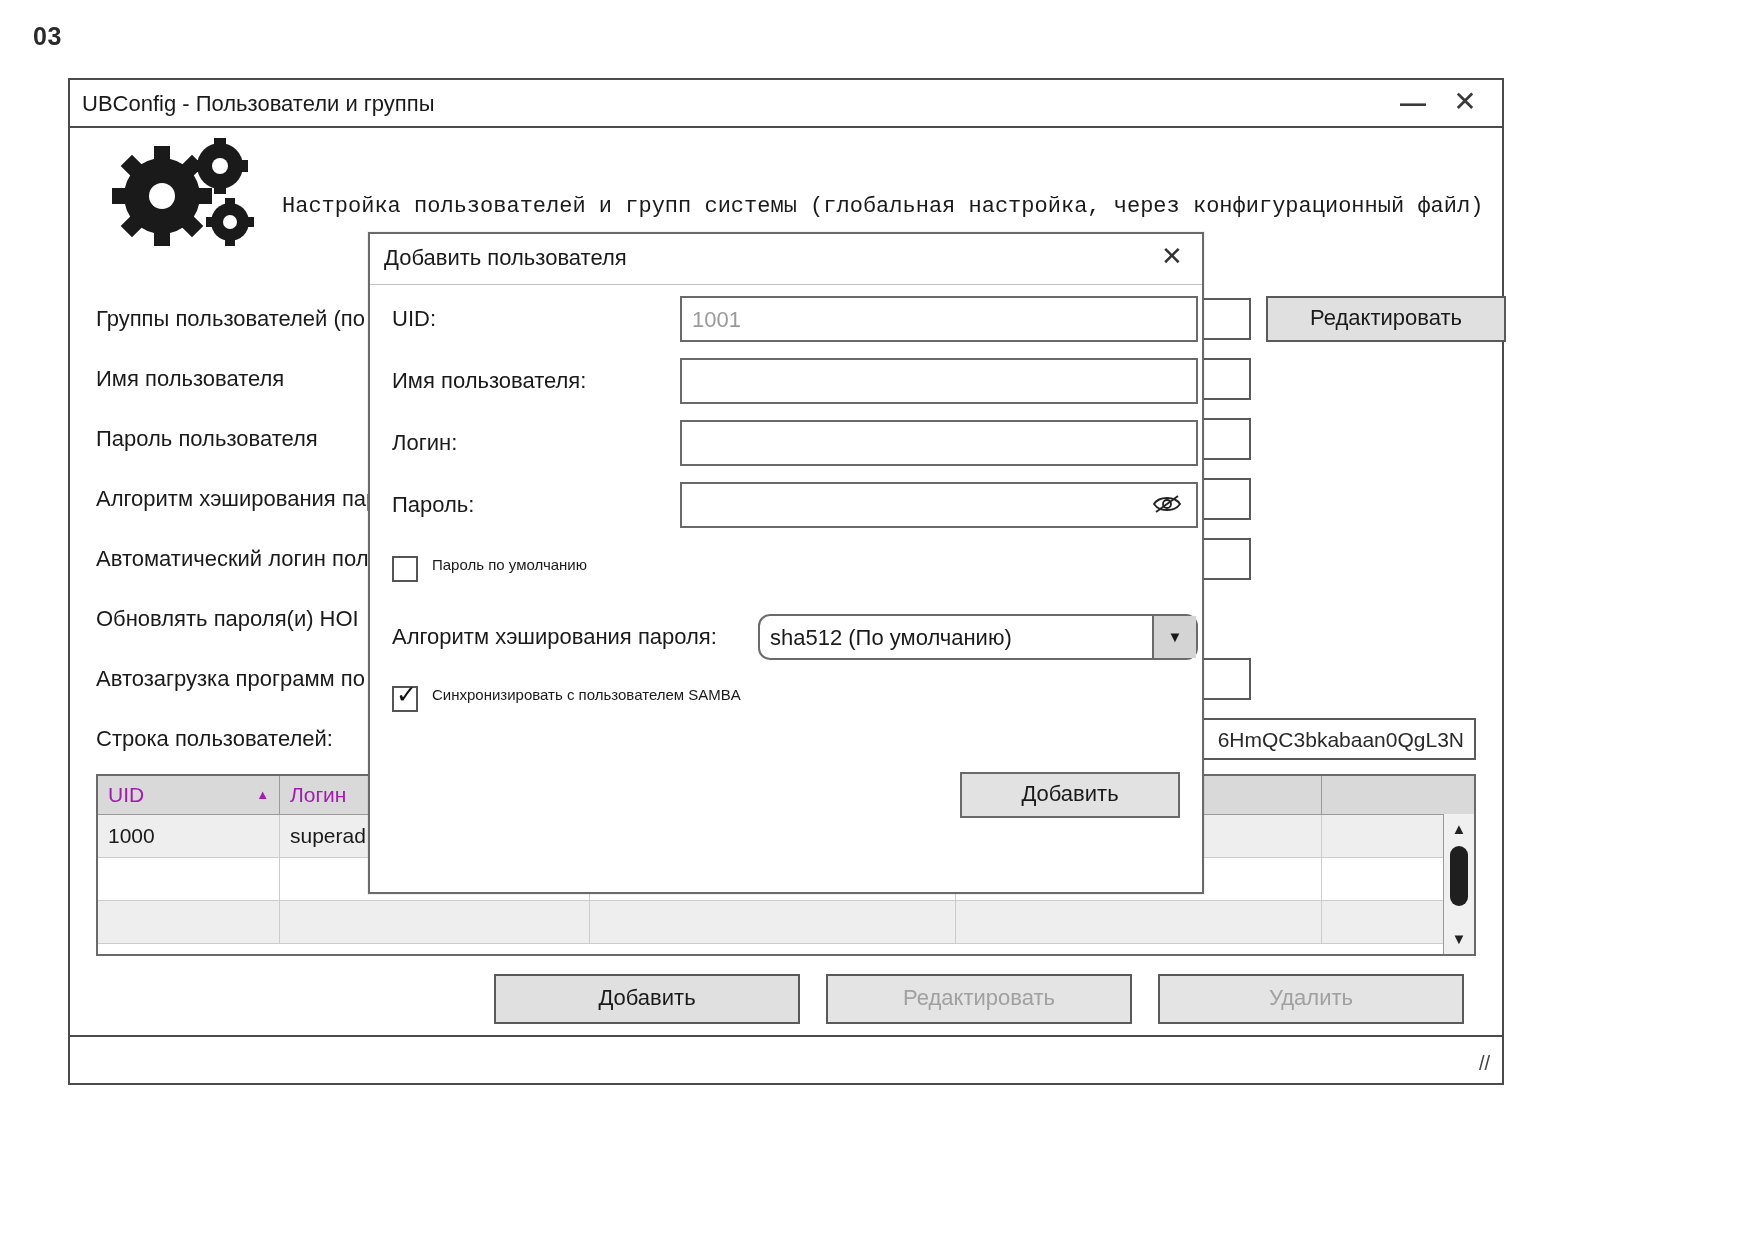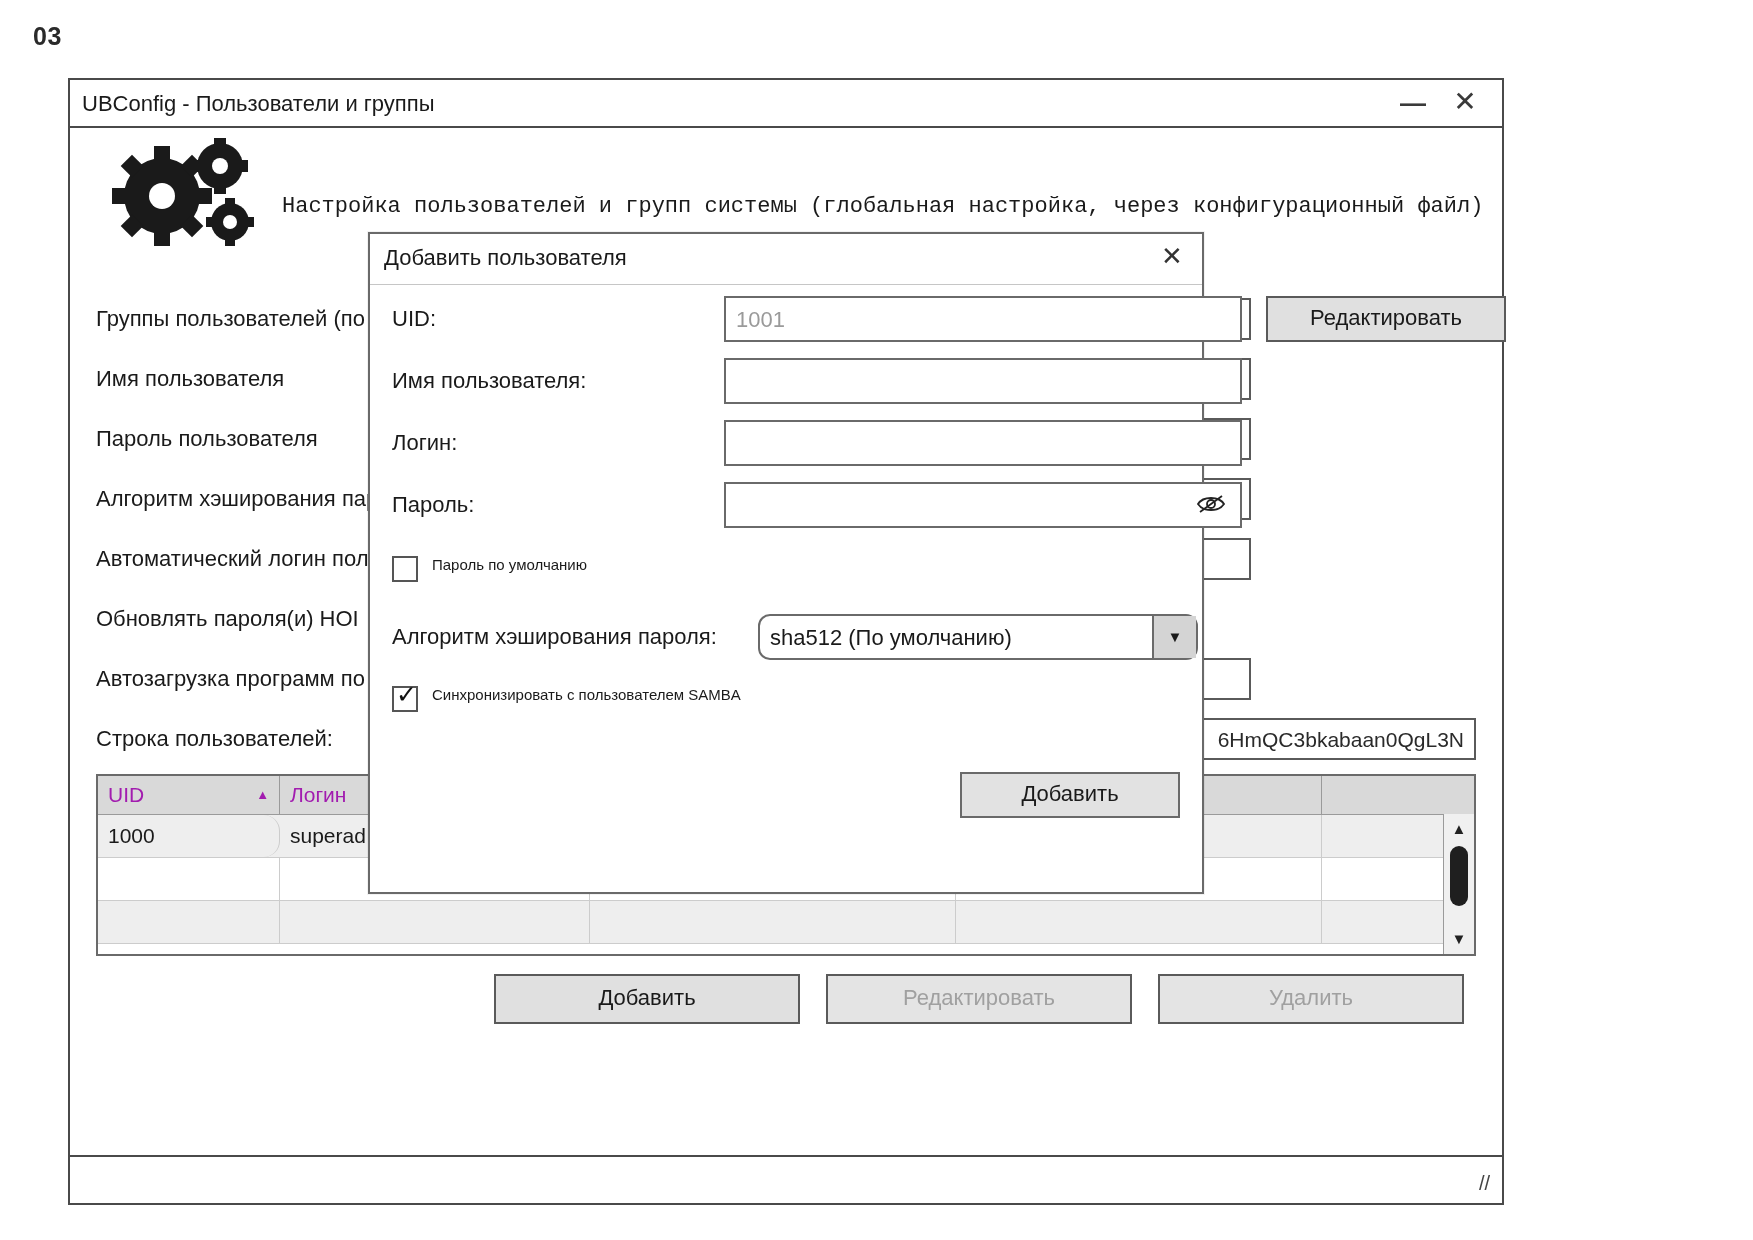--- a/index.html
+++ b/index.html
@@ -26,21 +26,21 @@
     color: #2a2a2a;
     letter-spacing: 0.5px;
   }
 
   
   .window {
     position: absolute;
     left: 68px;
     top: 78px;
     width: 1436px;
-    height: 1127px;
+    height: 1007px;
     border: 2px solid #4a4a4a;
     background: #ffffff;
     box-sizing: border-box;
   }
   .titlebar {
     position: relative;
     height: 48px;
     border-bottom: 2px solid #4a4a4a;
     box-sizing: border-box;
   }
@@ -315,21 +315,20 @@
     left: 288px;
     top: 0;
     width: 518px;
     height: 46px;
     box-sizing: border-box;
     border: 2px solid #6a6a6a;
     background: #ffffff;
     font-size: 22px;
     padding: 9px 10px;
     color: #1a1a1a;
-    margin-left: 44px;
   }
   .minput.placeholder { color: #9a9a9a; }
   .eye {
     position: absolute;
     right: 14px;
     top: 9px;
     font-size: 22px;
     color: #333;
   }
   .checkbox-box {
@@ -491,21 +490,21 @@
         <span>UID</span>
         <span class="sort">▲</span>
       </div>
       <div class="th" style="width:310px;">Логин</div>
       <div class="th" style="width:366px;"></div>
       <div class="th" style="width:366px;"></div>
       <div class="th" style="width:122px; border-right:none;"></div>
     </div>
 
     <div class="trow alt">
-      <div class="td" style="width:182px;border-radius:16px;">1000</div>
+      <div class="td" style="width:182px;">1000</div>
       <div class="td" style="width:310px;">superad</div>
       <div class="td" style="width:366px;"></div>
       <div class="td" style="width:366px;"></div>
       <div class="td" style="width:122px; border-right:none;"></div>
     </div>
     <div class="trow">
       <div class="td" style="width:182px;"></div>
       <div class="td" style="width:310px;"></div>
       <div class="td" style="width:366px;"></div>
       <div class="td" style="width:366px;"></div>

